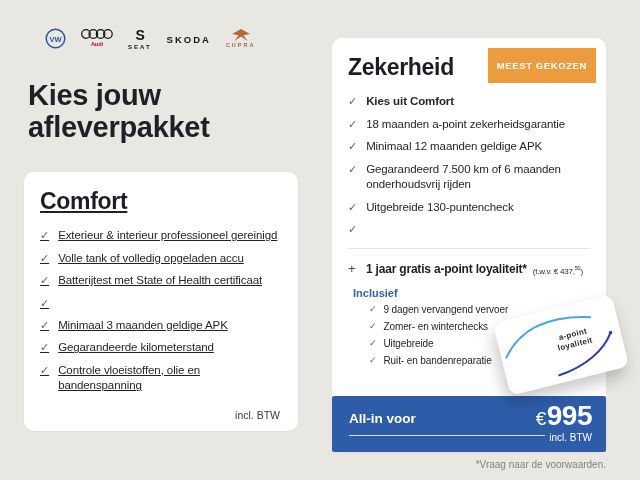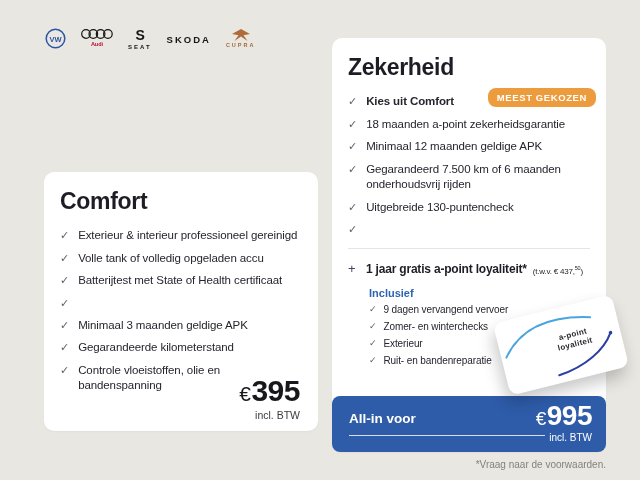--- a/index.html
+++ b/index.html
@@ -29,21 +29,21 @@
     position:absolute;left:28px;top:80px;
     font-size:29px;line-height:1.1;font-weight:600;
     color:#201f25;letter-spacing:-0.3px;
   }
 
   
   .card{
     position:absolute;background:#fff;border-radius:10px;
     box-shadow:0 1px 2px rgba(0,0,0,0.04);
   }
-  .card-comfort{left:44px;top:172px;width:274px;height:259px;padding:0;}
+  .card-comfort{left:24px;top:172px;width:274px;height:259px;padding:0;text-decoration:underline;}
   .card-zekerheid{left:332px;top:38px;width:274px;height:414px;}
 
   .card-inner{padding:16px 16px 0 16px;position:relative;}
 
   h2.card-title{
     margin:0 0 13px 0;font-size:23px;font-weight:700;color:#1e1d26;letter-spacing:-0.3px;
   }
 
   ul.feature-list{list-style:none;margin:0;padding:0;}
   ul.feature-list li{
@@ -54,53 +54,53 @@
   ul.feature-list li .chk{
     color:#555d73;font-size:11px;line-height:1.4;flex:0 0 auto;
   }
   ul.feature-list li.bold .txt{font-weight:700;}
 
   
   .badge{
     position:absolute;top:10px;right:10px;
     background:#ec9c3d;color:#fff;
     font-size:9.5px;font-weight:700;letter-spacing:0.6px;
-    padding:4px 9px;border-radius:8px;margin-top:40px;
+    padding:12px 9px;border-radius:0;
   }
 
   .divider{border:none;border-top:1px solid #e6e5e3;margin:11px 0 12px 0;}
 
   
   .bonus-row{display:flex;align-items:baseline;gap:6px;white-space:nowrap;letter-spacing:-0.2px;}
   .bonus-row .plus{color:#3d4563;font-size:13px;font-weight:400;flex:0 0 12px;}
   .bonus-label{font-size:12px;font-weight:700;color:#1e1d26;}
   .bonus-note{font-size:8px;color:#26252e;}
   .bonus-note sup{font-size:5.5px;}
 
   .inclusief-label{
-    margin:11px 0 5px 21px;
+    margin:11px 0 5px 5px;
     color:#2d64b2;font-size:11px;font-weight:700;
   }
   ul.sub-list{list-style:none;margin:0 0 0 21px;padding:0;max-width:160px;}
   ul.sub-list li{
     display:flex;align-items:flex-start;gap:7px;
     font-size:10px;line-height:1.25;color:#26252e;margin-bottom:4.5px;letter-spacing:-0.1px;
   }
   ul.sub-list li .chk{color:#555d73;font-size:9px;}
 
   
   .price-block{position:absolute;right:18px;bottom:10px;text-align:right;}
   .price-line{color:#18171c;font-weight:700;font-size:30px;line-height:1;letter-spacing:-0.5px;}
   .price-line .cur{font-size:21px;font-weight:400;margin-right:1px;}
   .price-note{font-size:10.5px;color:#3a3a40;margin-top:3px;}
 
   
   .allin-footer{
     position:absolute;left:0;right:0;bottom:0;height:56px;
-    background:#2e5ca9;border-radius:8px;z-index:2;
+    background:#2e5ca9;border-radius:2px;z-index:2;
   }
   .allin-label{position:absolute;left:17px;top:15px;color:#fff;font-weight:700;font-size:13.5px;}
   .allin-line{position:absolute;left:17px;bottom:16px;width:196px;height:1px;background:rgba(255,255,255,0.8);}
   .allin-price{position:absolute;right:14px;top:6px;color:#fff;font-weight:700;font-size:28px;line-height:1;letter-spacing:-0.5px;}
   .allin-price .cur{font-size:19px;font-weight:400;margin-right:1px;}
   .allin-note{position:absolute;right:14px;top:36px;color:#fff;font-size:10px;}
 
   
   .loyalty-card{
     position:absolute;right:-16px;top:270px;width:122px;height:74px;
@@ -149,20 +149,24 @@
       <span class="skoda-label">SKODA</span>
     </div>
     <div class="brand">
       <svg width="24" height="14" viewBox="0 0 24 14">
         <path d="M12 1 L21 6 L14.5 7.2 L18.5 13 L12 8.6 L5.5 13 L9.5 7.2 L3 6 Z" fill="#b06a3b"></path>
       </svg>
       <span class="cupra-label">CUPRA</span>
     </div>
   </div>
 
+  <div class="page-title">
+    <div>Kies jouw</div>
+    <div>afleverpakket</div>
+  </div>
 
   <div class="card card-comfort">
     <div class="card-inner">
       <h2 class="card-title">Comfort</h2>
       <ul class="feature-list">
         <li>
             <span class="chk">✓</span>
             <span class="txt">Exterieur &amp; interieur professioneel gereinigd</span>
           </li>
         <li>
@@ -184,21 +188,20 @@
             <span class="chk">✓</span>
             <span class="txt">Gegarandeerde kilometerstand</span>
           </li>
         <li>
             <span class="chk">✓</span>
             <span class="txt">Controle vloeistoffen, olie en bandenspanning</span>
           </li>
       </ul>
     </div>
     <div class="price-block">
-      <div class="price-line"><span class="cur">€</span><span>395</span></div>
       <div class="price-note">incl. BTW</div>
     </div>
   </div>
 
   <div class="card card-zekerheid">
     <div class="badge">MEEST GEKOZEN</div>
     <div class="card-inner">
       <h2 class="card-title">Zekerheid</h2>
       <ul class="feature-list">
         <li class="bold">
@@ -236,21 +239,21 @@
         <li>
             <span class="chk">✓</span>
             <span class="txt">9 dagen vervangend vervoer</span>
           </li>
         <li>
             <span class="chk">✓</span>
             <span class="txt">Zomer- en winterchecks</span>
           </li>
         <li>
             <span class="chk">✓</span>
-            <span class="txt">Exterieur</span>
+            <span class="txt">Uitgebreide</span>
           </li>
         <li>
             <span class="chk">✓</span>
             <span class="txt">Ruit- en bandenreparatie</span>
           </li>
       </ul>
     </div>
 
     <div class="loyalty-card">
       <svg width="122" height="74" viewBox="0 0 122 74">

